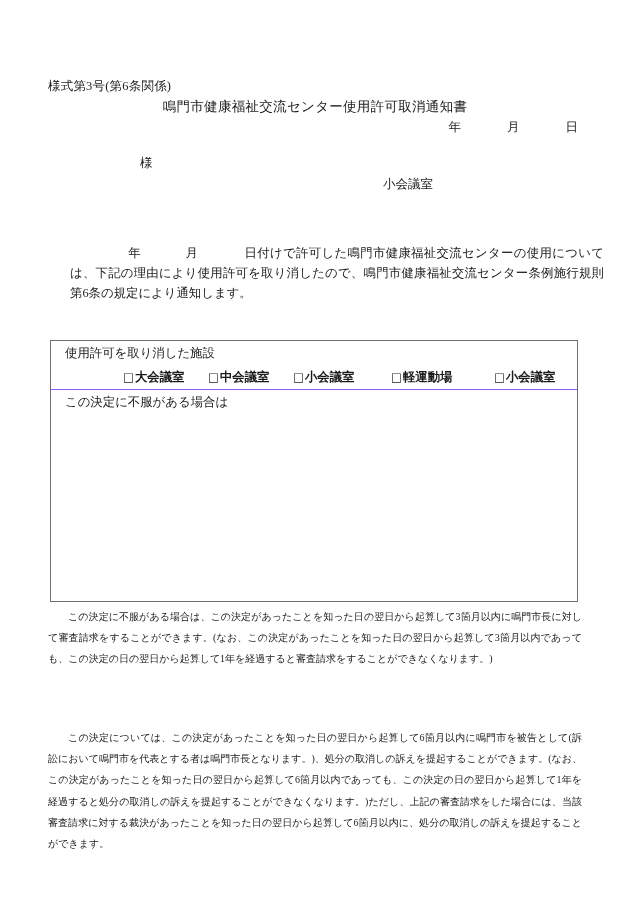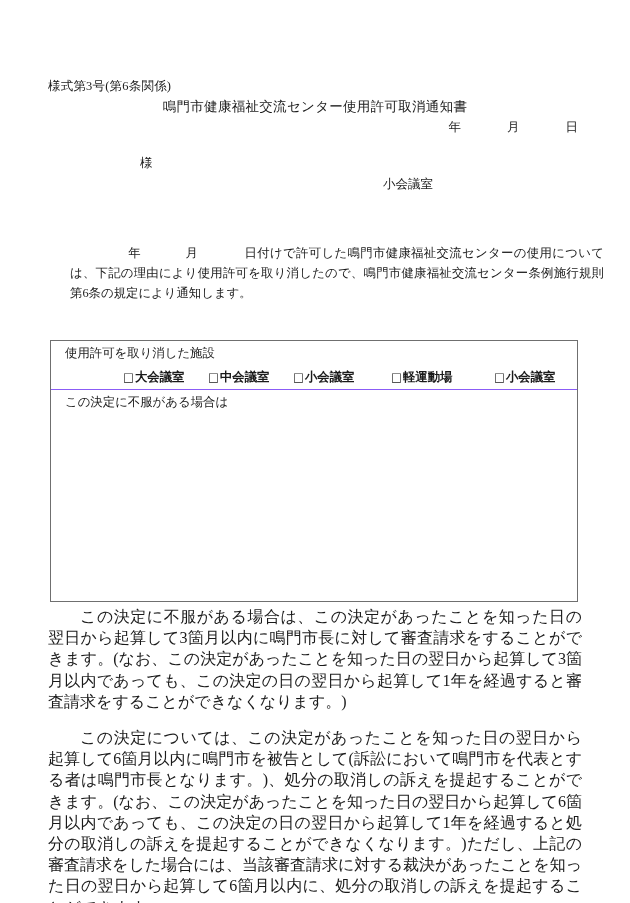--- a/index.html
+++ b/index.html
@@ -117,21 +117,21 @@
   }
   .reason-area {
     height: 166px;
   }
 
   
   .legal {
     position: absolute;
     left: 48px;
     width: 534px;
-    font-size: 16px;
+    font-size: 10px;
     line-height: 21.2px;
     text-align: justify;
     text-justify: inter-character;
   }
   .legal p {
     margin: 0;
     text-indent: 2em;
   }
   #legal-1 { top: 606px; }
   #legal-2 { top: 727px; }

